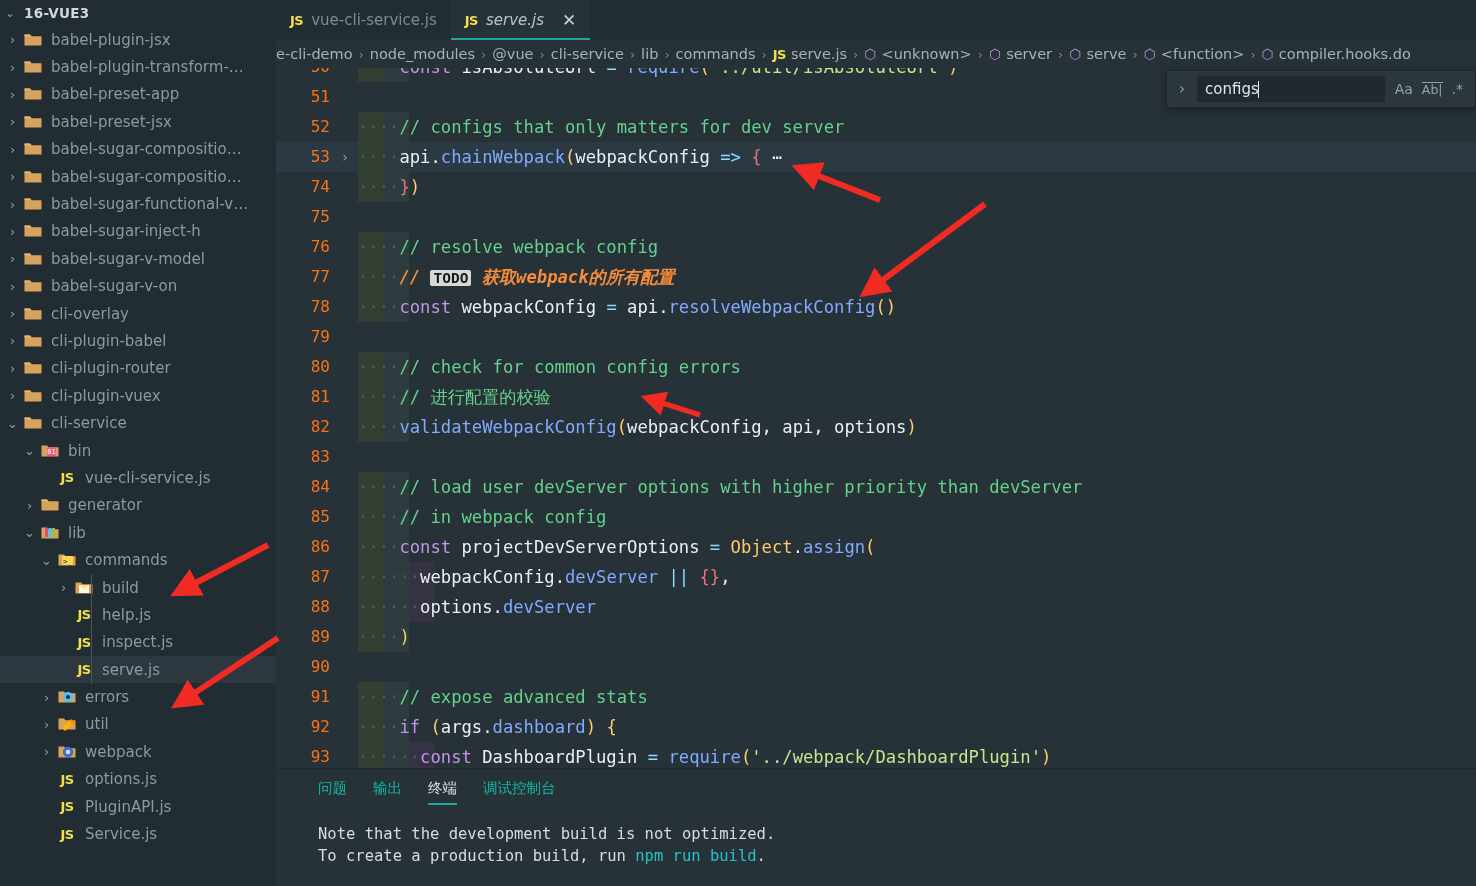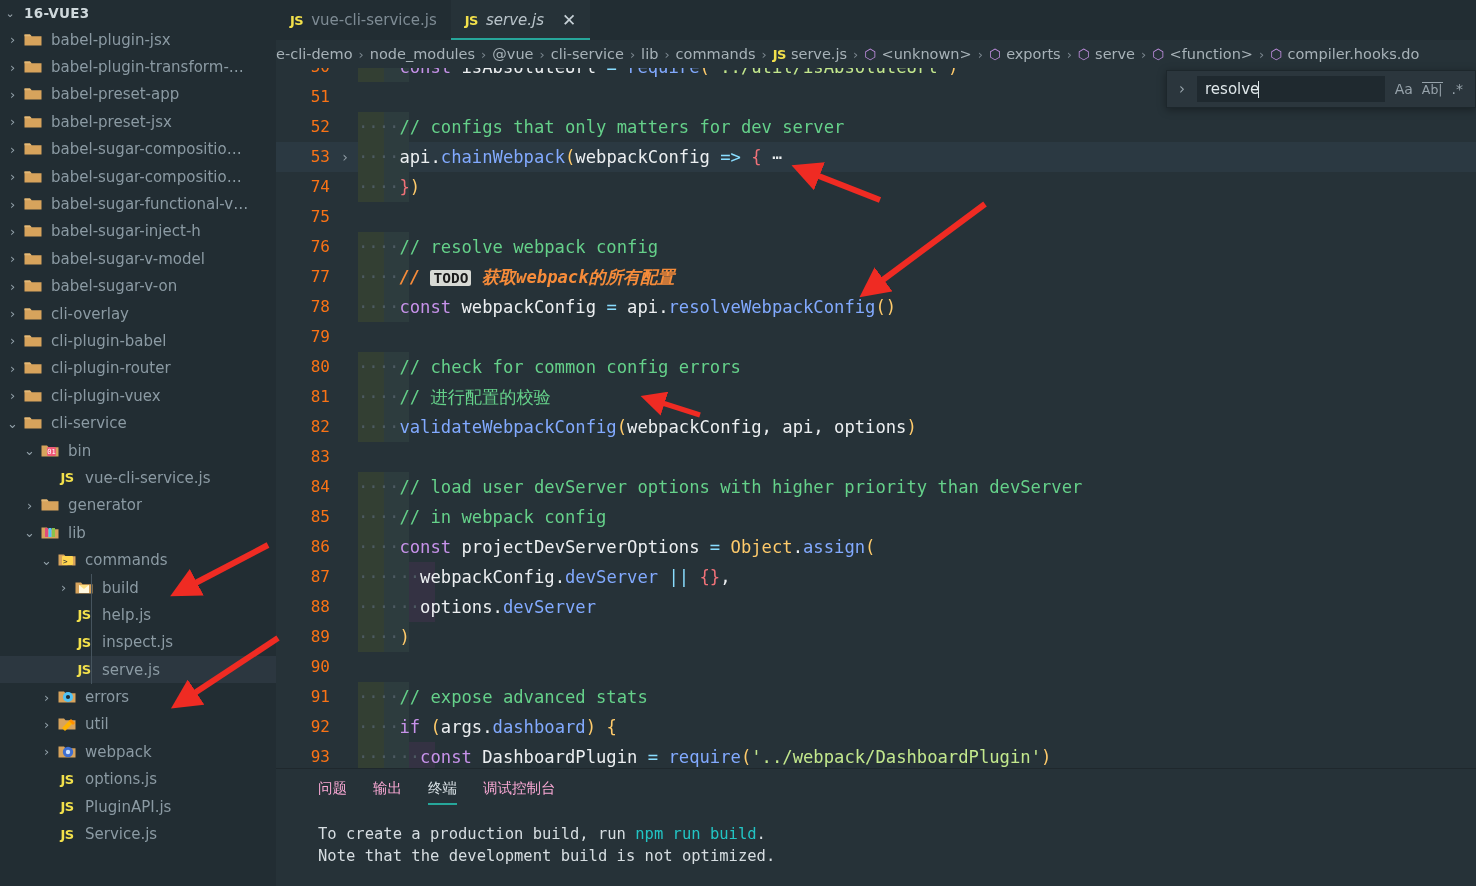--- a/index.html
+++ b/index.html
@@ -143,21 +143,21 @@
     background: #d7d9d4; color: #1a1a1a; font-style: normal; font-weight: bold;
     padding: 0 3px; border-radius: 2px; font-size: 14.5px;
   }
 
   
   .panel {
     position: absolute; left: 276px; top: 768px; width: 1200px; height: 118px;
     background: #263238; border-top: 1px solid #1f282d;
   }
   .panel-tabs { display: flex; align-items: center; gap: 26px; padding: 10px 0 0 42px; }
-  .p-tab { font-size: 14.5px; color: #f9a8d4; padding-bottom: 7px; position: relative; }
+  .p-tab { font-size: 14.5px; color: #14b8a6; padding-bottom: 7px; position: relative; }
   .p-tab.active { color: #dbe3e7; }
   .p-tab.active::after {
     content:""; position:absolute; left:0; right:0; bottom:0; height:2px; background:#26a69a;
   }
   .term {
     padding: 18px 0 0 42px;
     font-family: "DejaVu Sans Mono", "Liberation Mono", monospace;
     font-size: 15.5px; line-height: 22px; color: #d6dde1; white-space: pre;
   }
   .term .cy { color: #22c4c4; }
@@ -523,21 +523,21 @@
         <span>serve.js</span>
       </span>
       <span class="bc-sep">›</span>
       <span class="bc-item">
         <span class="cube">⬡</span>
         <span>&lt;unknown&gt;</span>
       </span>
       <span class="bc-sep">›</span>
       <span class="bc-item">
         <span class="cube">⬡</span>
-        <span>exports</span>
+        <span>server</span>
       </span>
       <span class="bc-sep">›</span>
       <span class="bc-item">
         <span class="cube">⬡</span>
         <span>serve</span>
       </span>
       <span class="bc-sep">›</span>
       <span class="bc-item">
         <span class="cube">⬡</span>
         <span>&lt;function&gt;</span>
@@ -549,38 +549,38 @@
       </span>
     </div>
 
   <div class="editor">
     <div class="code" id="code"><div class="ln-row"><div class="gutter">50</div><div class="fold"></div><div class="ctext"><div class="ind a" style="left: 2px;"></div><div class="ind b" style="left: 27.5px;"></div><span class="txt"><span class="dot">····</span><span class="kw">const </span><span class="plain">isAbsoluteUrl </span><span class="op">= </span><span class="fn">require</span><span class="paren1">(</span><span class="str">'../util/isAbsoluteUrl'</span><span class="paren1">)</span></span></div></div><div class="ln-row"><div class="gutter">51</div><div class="fold"></div><div class="ctext"><span class="txt"></span></div></div><div class="ln-row"><div class="gutter">52</div><div class="fold"></div><div class="ctext"><div class="ind a" style="left: 2px;"></div><div class="ind b" style="left: 27.5px;"></div><span class="txt"><span class="dot">····</span><span class="cmt">// configs that only matters for dev server</span></span></div></div><div class="ln-row active"><div class="gutter">53</div><div class="fold">›</div><div class="ctext"><div class="ind a" style="left: 2px;"></div><div class="ind b" style="left: 27.5px;"></div><span class="txt"><span class="dot">····</span><span class="plain">api</span><span class="plain">.</span><span class="fn">chainWebpack</span><span class="paren1">(</span><span class="plain">webpackConfig </span><span class="op">=&gt; </span><span class="paren2">{</span><span class="plain"> ⋯</span></span></div></div><div class="ln-row"><div class="gutter">74</div><div class="fold"></div><div class="ctext"><div class="ind a" style="left: 2px;"></div><div class="ind b" style="left: 27.5px;"></div><span class="txt"><span class="dot">····</span><span class="paren2">}</span><span class="paren1">)</span></span></div></div><div class="ln-row"><div class="gutter">75</div><div class="fold"></div><div class="ctext"><span class="txt"></span></div></div><div class="ln-row"><div class="gutter">76</div><div class="fold"></div><div class="ctext"><div class="ind a" style="left: 2px;"></div><div class="ind b" style="left: 27.5px;"></div><span class="txt"><span class="dot">····</span><span class="cmt">// resolve webpack config</span></span></div></div><div class="ln-row"><div class="gutter">77</div><div class="fold"></div><div class="ctext"><div class="ind a" style="left: 2px;"></div><div class="ind b" style="left: 27.5px;"></div><span class="txt"><span class="dot">····</span><span class="cmt-o">// </span><span class="todo">TODO</span><span class="cmt-o"> 获取webpack的所有配置</span></span></div></div><div class="ln-row"><div class="gutter">78</div><div class="fold"></div><div class="ctext"><div class="ind a" style="left: 2px;"></div><div class="ind b" style="left: 27.5px;"></div><span class="txt"><span class="dot">····</span><span class="kw">const </span><span class="plain">webpackConfig </span><span class="op">= </span><span class="plain">api</span><span class="plain">.</span><span class="fn">resolveWebpackConfig</span><span class="paren1">()</span></span></div></div><div class="ln-row"><div class="gutter">79</div><div class="fold"></div><div class="ctext"><span class="txt"></span></div></div><div class="ln-row"><div class="gutter">80</div><div class="fold"></div><div class="ctext"><div class="ind a" style="left: 2px;"></div><div class="ind b" style="left: 27.5px;"></div><span class="txt"><span class="dot">····</span><span class="cmt">// check for common config errors</span></span></div></div><div class="ln-row"><div class="gutter">81</div><div class="fold"></div><div class="ctext"><div class="ind a" style="left: 2px;"></div><div class="ind b" style="left: 27.5px;"></div><span class="txt"><span class="dot">····</span><span class="cmt">// 进行配置的校验</span></span></div></div><div class="ln-row"><div class="gutter">82</div><div class="fold"></div><div class="ctext"><div class="ind a" style="left: 2px;"></div><div class="ind b" style="left: 27.5px;"></div><span class="txt"><span class="dot">····</span><span class="fn">validateWebpackConfig</span><span class="paren1">(</span><span class="plain">webpackConfig, api, options</span><span class="paren1">)</span></span></div></div><div class="ln-row"><div class="gutter">83</div><div class="fold"></div><div class="ctext"><span class="txt"></span></div></div><div class="ln-row"><div class="gutter">84</div><div class="fold"></div><div class="ctext"><div class="ind a" style="left: 2px;"></div><div class="ind b" style="left: 27.5px;"></div><span class="txt"><span class="dot">····</span><span class="cmt">// load user devServer options with higher priority than devServer</span></span></div></div><div class="ln-row"><div class="gutter">85</div><div class="fold"></div><div class="ctext"><div class="ind a" style="left: 2px;"></div><div class="ind b" style="left: 27.5px;"></div><span class="txt"><span class="dot">····</span><span class="cmt">// in webpack config</span></span></div></div><div class="ln-row"><div class="gutter">86</div><div class="fold"></div><div class="ctext"><div class="ind a" style="left: 2px;"></div><div class="ind b" style="left: 27.5px;"></div><span class="txt"><span class="dot">····</span><span class="kw">const </span><span class="plain">projectDevServerOptions </span><span class="op">= </span><span class="paren1">Object</span><span class="plain">.</span><span class="fn">assign</span><span class="paren1">(</span></span></div></div><div class="ln-row"><div class="gutter">87</div><div class="fold"></div><div class="ctext"><div class="ind a" style="left: 2px;"></div><div class="ind b" style="left: 27.5px;"></div><div class="ind c" style="left: 53px;"></div><span class="txt"><span class="dot">······</span><span class="plain">webpackConfig</span><span class="plain">.</span><span class="prop">devServer </span><span class="op">|| </span><span class="paren2">{}</span><span class="plain">,</span></span></div></div><div class="ln-row"><div class="gutter">88</div><div class="fold"></div><div class="ctext"><div class="ind a" style="left: 2px;"></div><div class="ind b" style="left: 27.5px;"></div><div class="ind c" style="left: 53px;"></div><span class="txt"><span class="dot">······</span><span class="plain">options</span><span class="plain">.</span><span class="prop">devServer</span></span></div></div><div class="ln-row"><div class="gutter">89</div><div class="fold"></div><div class="ctext"><div class="ind a" style="left: 2px;"></div><div class="ind b" style="left: 27.5px;"></div><span class="txt"><span class="dot">····</span><span class="paren1">)</span></span></div></div><div class="ln-row"><div class="gutter">90</div><div class="fold"></div><div class="ctext"><span class="txt"></span></div></div><div class="ln-row"><div class="gutter">91</div><div class="fold"></div><div class="ctext"><div class="ind a" style="left: 2px;"></div><div class="ind b" style="left: 27.5px;"></div><span class="txt"><span class="dot">····</span><span class="cmt">// expose advanced stats</span></span></div></div><div class="ln-row"><div class="gutter">92</div><div class="fold"></div><div class="ctext"><div class="ind a" style="left: 2px;"></div><div class="ind b" style="left: 27.5px;"></div><span class="txt"><span class="dot">····</span><span class="kw">if </span><span class="paren1">(</span><span class="plain">args</span><span class="plain">.</span><span class="prop">dashboard</span><span class="paren1">)</span><span class="plain"> </span><span class="paren1">{</span></span></div></div><div class="ln-row"><div class="gutter">93</div><div class="fold"></div><div class="ctext"><div class="ind a" style="left: 2px;"></div><div class="ind b" style="left: 27.5px;"></div><div class="ind c" style="left: 53px;"></div><span class="txt"><span class="dot">······</span><span class="kw">const </span><span class="plain">DashboardPlugin </span><span class="op">= </span><span class="fn">require</span><span class="paren1">(</span><span class="str">'../webpack/DashboardPlugin'</span><span class="paren1">)</span></span></div></div></div>
   </div>
 
   <div class="find">
     <span class="fchev">›</span>
     <div class="finput">
-      <span>resolve</span>
+      <span>configs</span>
         <span class="caret"></span>
     </div>
     <div class="fbtns">
       <span class="fbtn">Aa</span>
       <span class="fbtn word">Ab|</span>
       <span class="fbtn">.*</span>
     </div>
   </div>
 
   <div class="panel">
     <div class="panel-tabs" id="ptabs">
         <div class="p-tab">问题</div>
         <div class="p-tab">输出</div>
         <div class="p-tab active">终端</div>
         <div class="p-tab">调试控制台</div>
       </div>
-    <div class="term" id="term"><div><span>To create a production build, run </span><span class="cy">npm run build</span><span>.</span></div><div><span>Note that the development build is not optimized.</span></div></div>
+    <div class="term" id="term"><div><span>Note that the development build is not optimized.</span></div><div><span>To create a production build, run </span><span class="cy">npm run build</span><span>.</span></div></div>
   </div>
 
   <svg class="arrows">
     <defs>
       <marker id="ah" markerWidth="5" markerHeight="5" refX="2.4" refY="2.5" orient="auto">
         <path d="M0,0 L5,2.5 L0,5 Z" fill="#ef2b23"></path>
       </marker>
     </defs>
     <line x1="880" y1="200" x2="806" y2="171" stroke="#ef2b23" stroke-width="6" marker-end="url(#ah)"></line>
     <line x1="985" y1="204" x2="872" y2="288" stroke="#ef2b23" stroke-width="6" marker-end="url(#ah)"></line>

